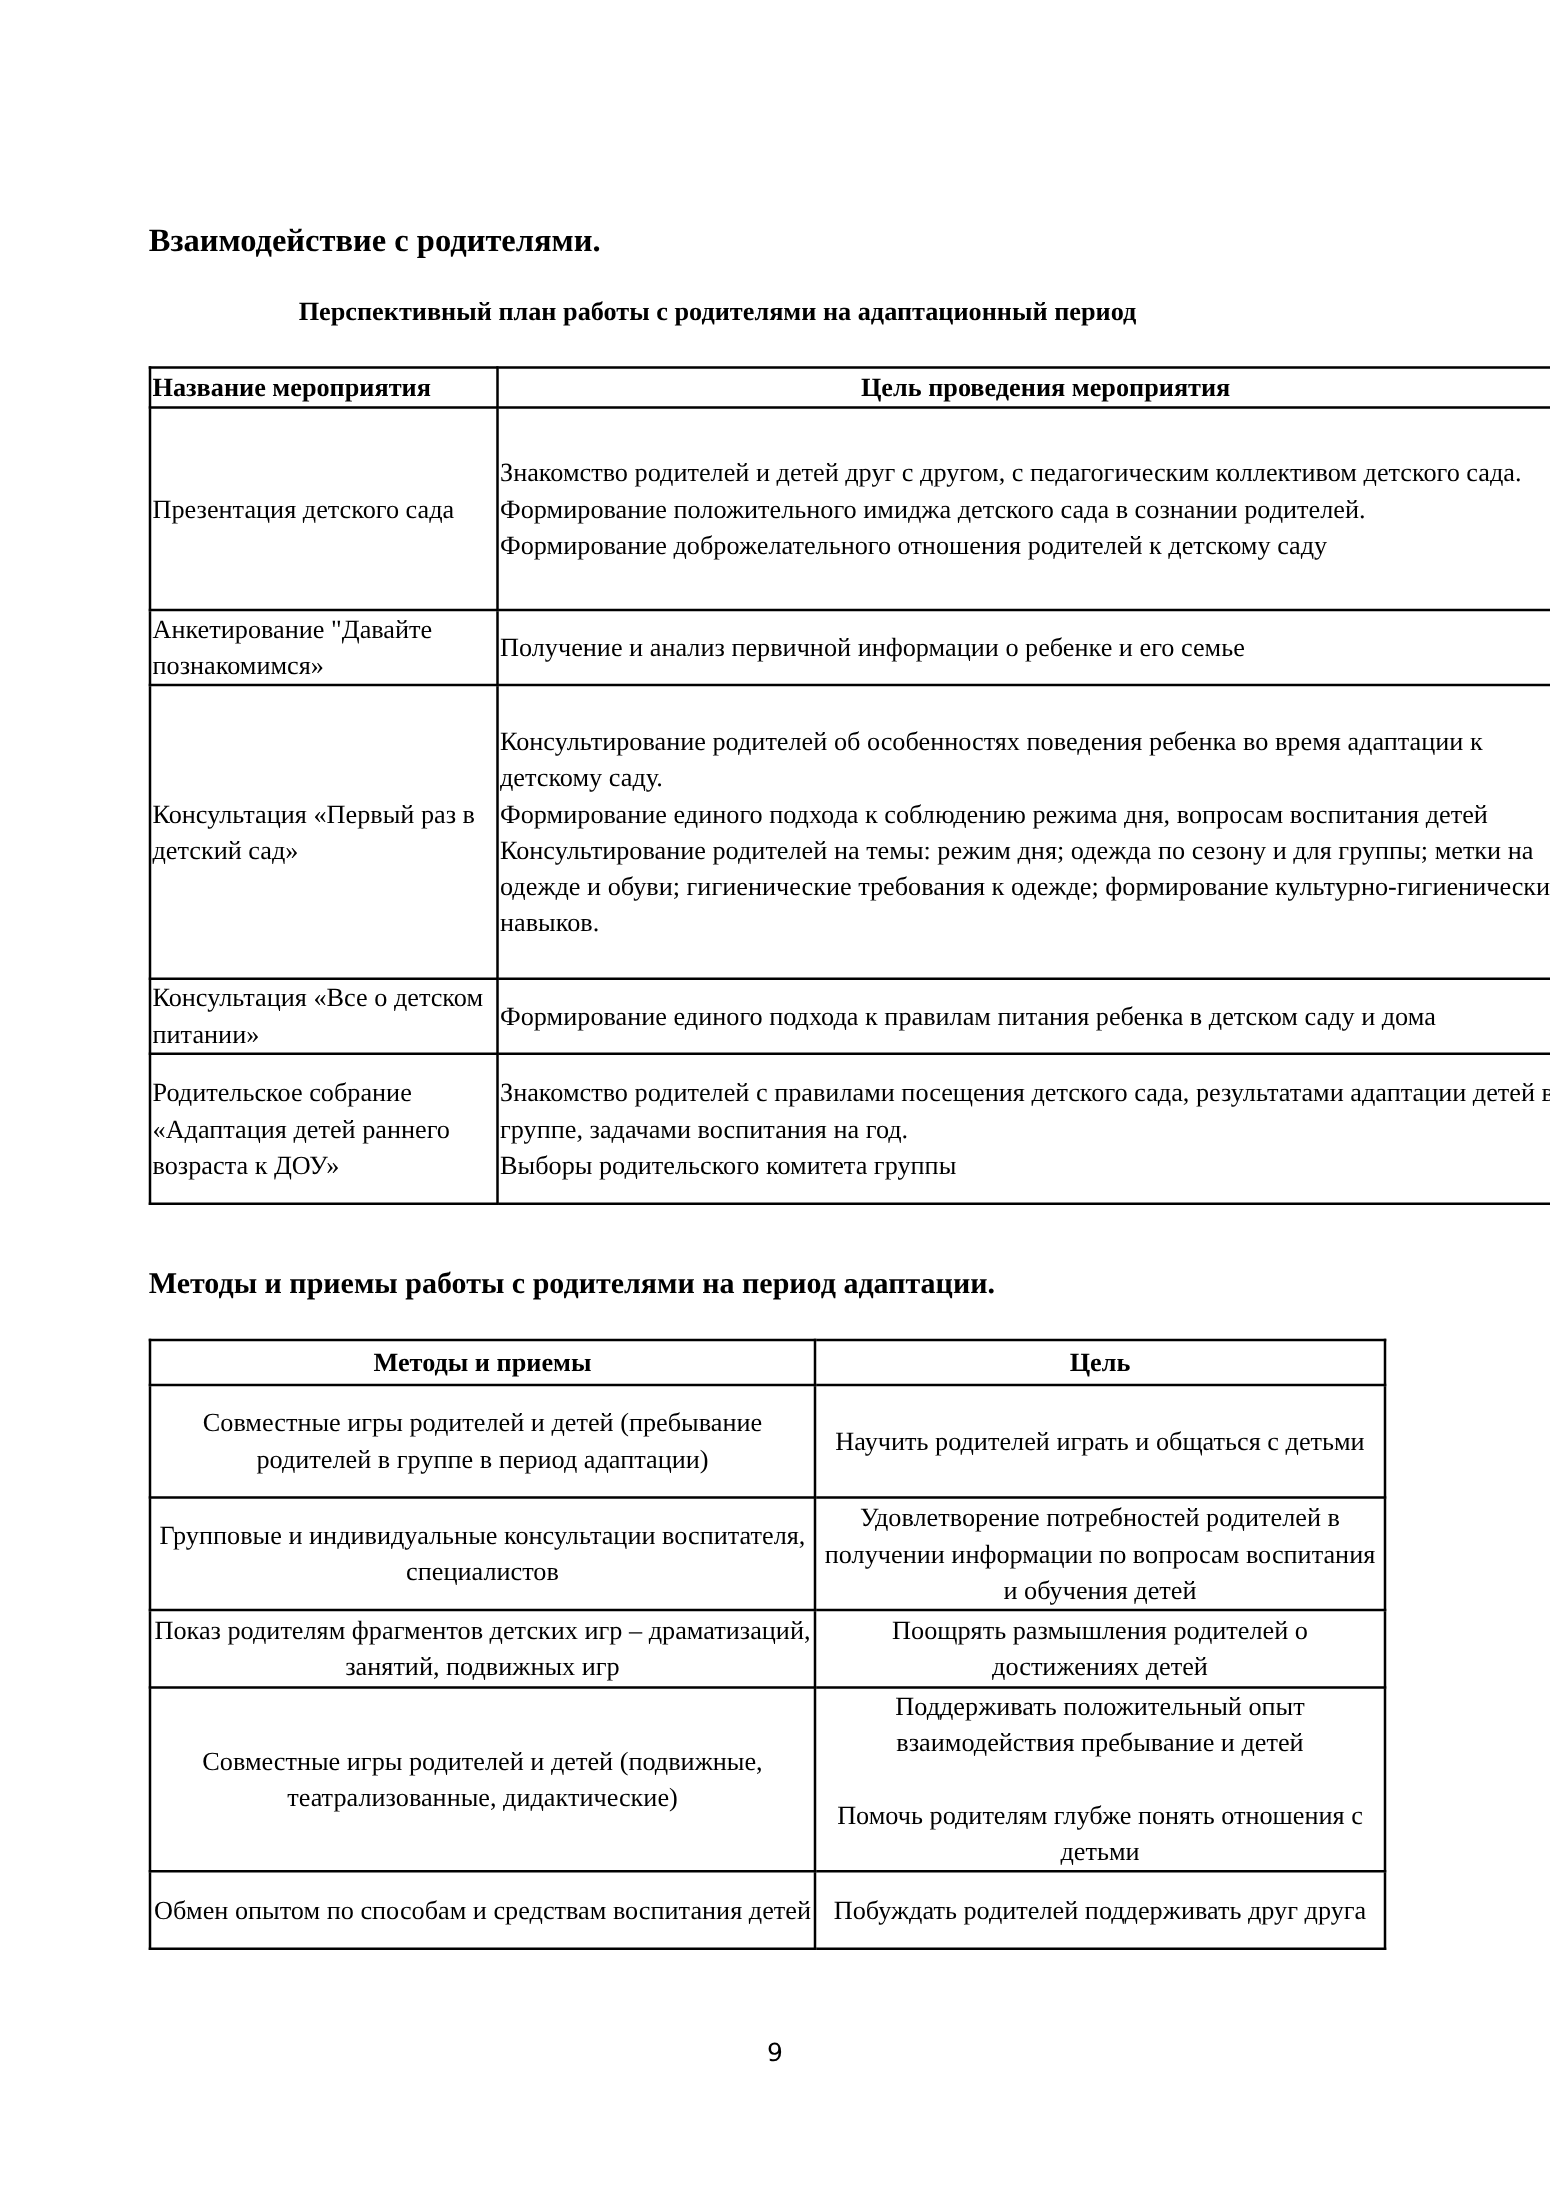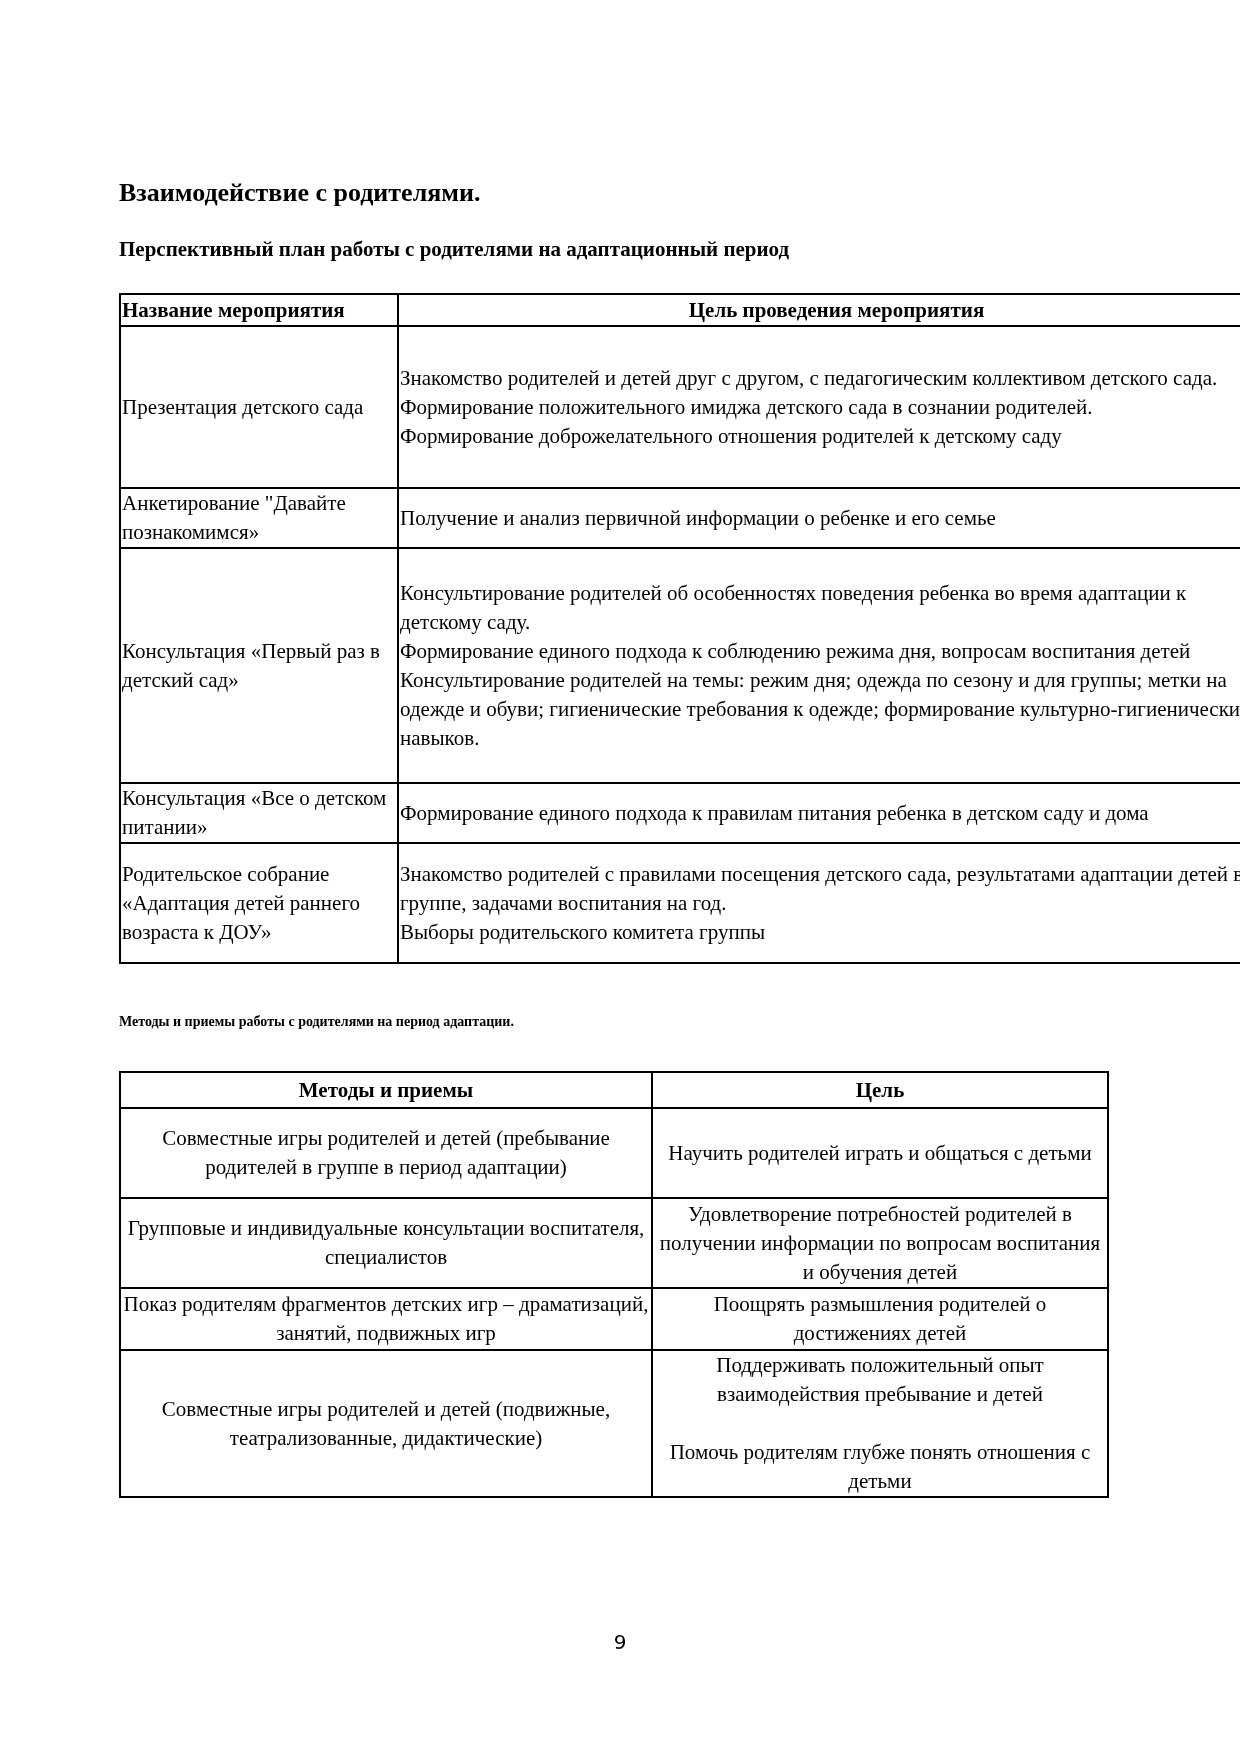--- a/index.html
+++ b/index.html
@@ -1,20 +1,20 @@
 <!DOCTYPE html>
 <html><head>
 <meta charset="utf-8">
 <style>
   html, body { margin:0; padding:0; background:#ffffff; }
   body { width:1240px; height:1754px; position:relative; font-family:"Liberation Serif", "DejaVu Serif", serif; color:#000; overflow:hidden; }
   .page { position:absolute; left:0; top:0; width:1240px; height:1754px; }
   .h-left { position:absolute; left:119px; top:178px; font-weight:bold; font-size:26px; }
-  .h-center { position:absolute; left:119px; width:910px; top:237px; font-weight:bold; font-size:21px; }
-  .h-left2 { position:absolute; left:119px; top:1014px; font-weight:bold; font-size:14px; }
+  .h-center { position:absolute; left:119px; width:910px; top:237px; font-weight:bold; font-size:21px; text-align:center; }
+  .h-left2 { position:absolute; left:119px; top:1014px; font-weight:bold; font-size:24px; }
 
   table { border-collapse:collapse; position:absolute; }
   td, th { border:2px solid #000; vertical-align:middle; font-size:21px; line-height:29px; padding:0 1px; }
   th { font-weight:bold; }
 
   #t1 { left:119px; top:293px; width:1157px; }
   #t1 .c1 { width:274px; text-align:left; }
   #t1 .c2 { text-align:left;margin-left:28px; }
   #t1 th { height:30px; line-height:26px; }
   #t1 th.c1 { text-align:left; }
@@ -102,17 +102,21 @@
       <td class="c2">Поощрять размышления родителей о достижениях детей</td>
     </tr>
     <tr style="height:147px">
       <td class="c1">Совместные игры родителей и детей (подвижные, театрализованные, дидактические)</td>
       <td class="c2">
         <span style="display:block">Поддерживать положительный опыт взаимодействия пребывание и детей</span>
         <span class="gap"></span>
         <span style="display:block">Помочь родителям глубже понять отношения с детьми</span>
       </td>
     </tr>
+    <tr style="height:62px">
+      <td class="c1">Обмен опытом по способам и средствам воспитания детей</td>
+      <td class="c2">Побуждать родителей поддерживать друг друга</td>
+    </tr>
   </tbody>
     </table>
 
   <div class="page-num">9</div>
 </div>
 
 </body></html>

